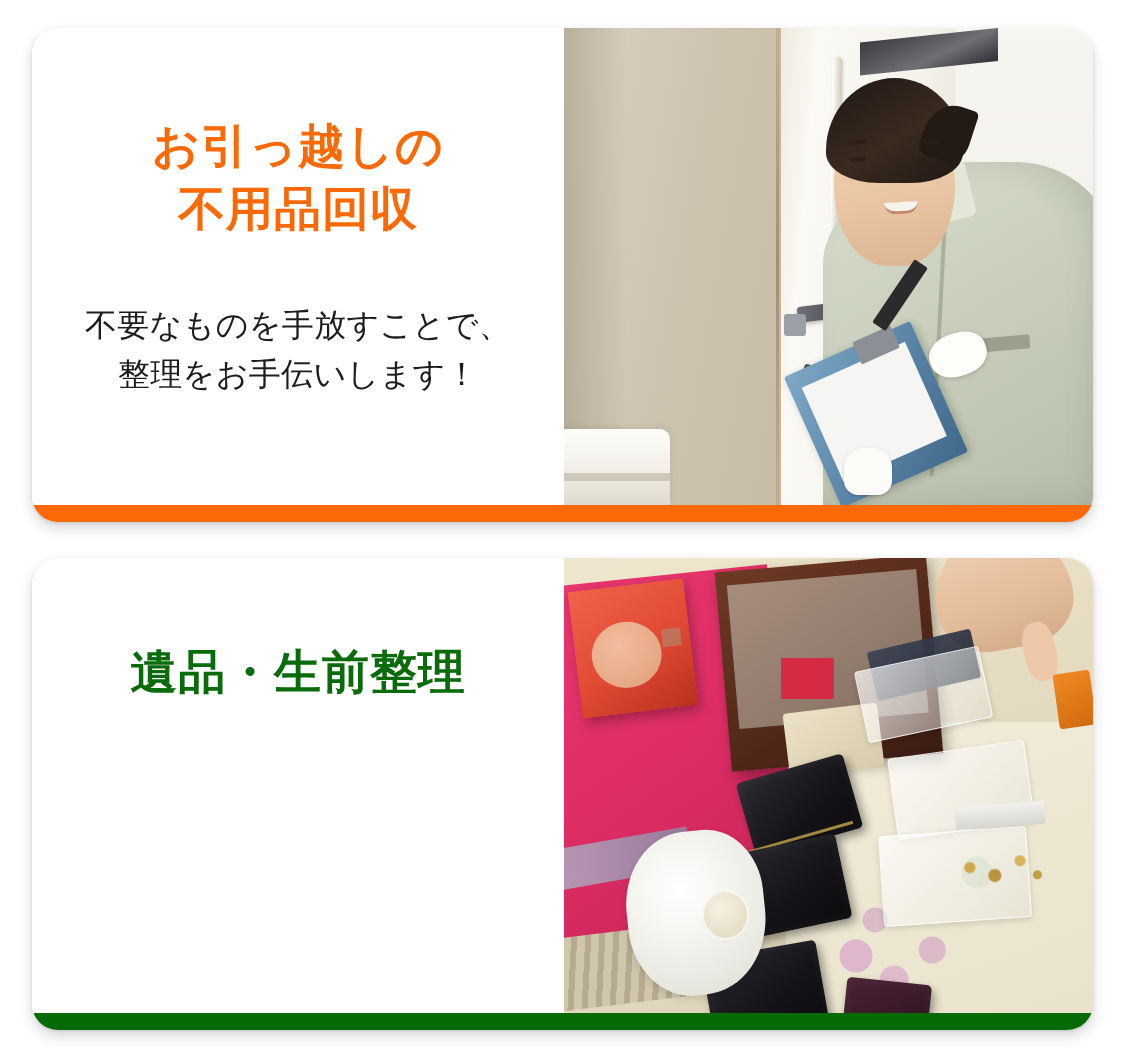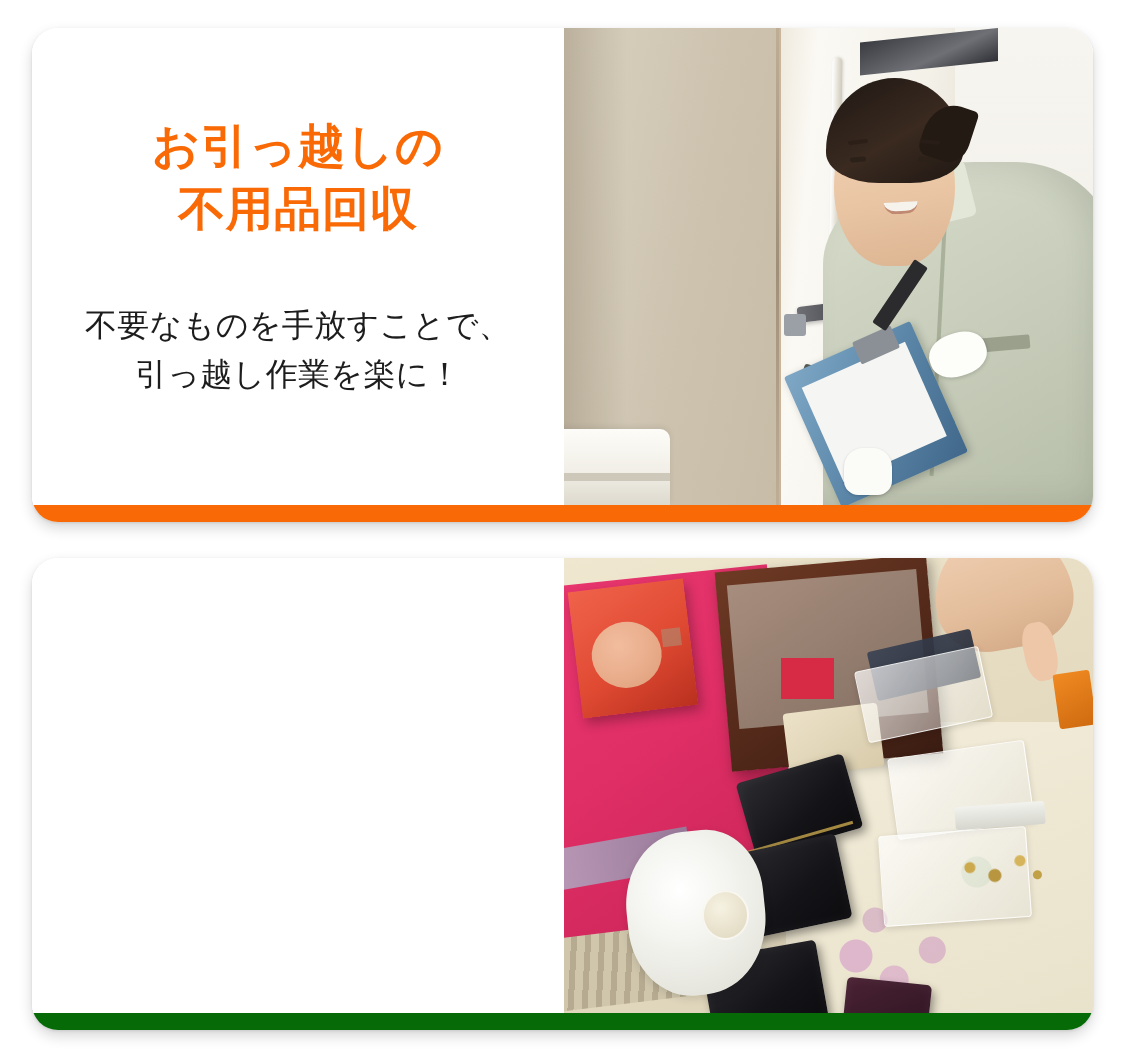--- a/index.html
+++ b/index.html
@@ -516,21 +516,21 @@
 
 <div class="page">
 
   <section class="card card-1">
     <div class="card-inner">
 
       <div class="text-col">
         <h2 class="card-title title-orange">お引っ越しの
 不用品回収</h2>
         <p class="card-desc">不要なものを手放すことで、
-引っ越し作業を楽に！</p>
+整理をお手伝いします！</p>
       </div>
 
       <div class="photo-col">
         <div class="photo photo-kitchen">
           <div class="p1-wall"></div>
           <div class="p1-wall-shade"></div>
           <div class="p1-fridge"></div>
           <div class="p1-fridge-seam"></div>
           <div class="p1-handle-top"></div>
           <div class="p1-handle-bot"></div>
@@ -566,20 +566,21 @@
       </div>
 
     </div>
     <div class="accent-bar accent-orange"></div>
   </section>
 
   <section class="card card-2">
     <div class="card-inner">
 
       <div class="text-col">
+        <h2 class="card-title title-green">遺品・生前整理</h2>
       </div>
 
       <div class="photo-col">
         <div class="photo photo-keepsake">
           <div class="p2-floral"></div>
           <div class="p2-cloth-pink"></div>
           <div class="p2-cloth-edge"></div>
           <div class="p2-stripe"></div>
 
           <div class="p2-redbox">

